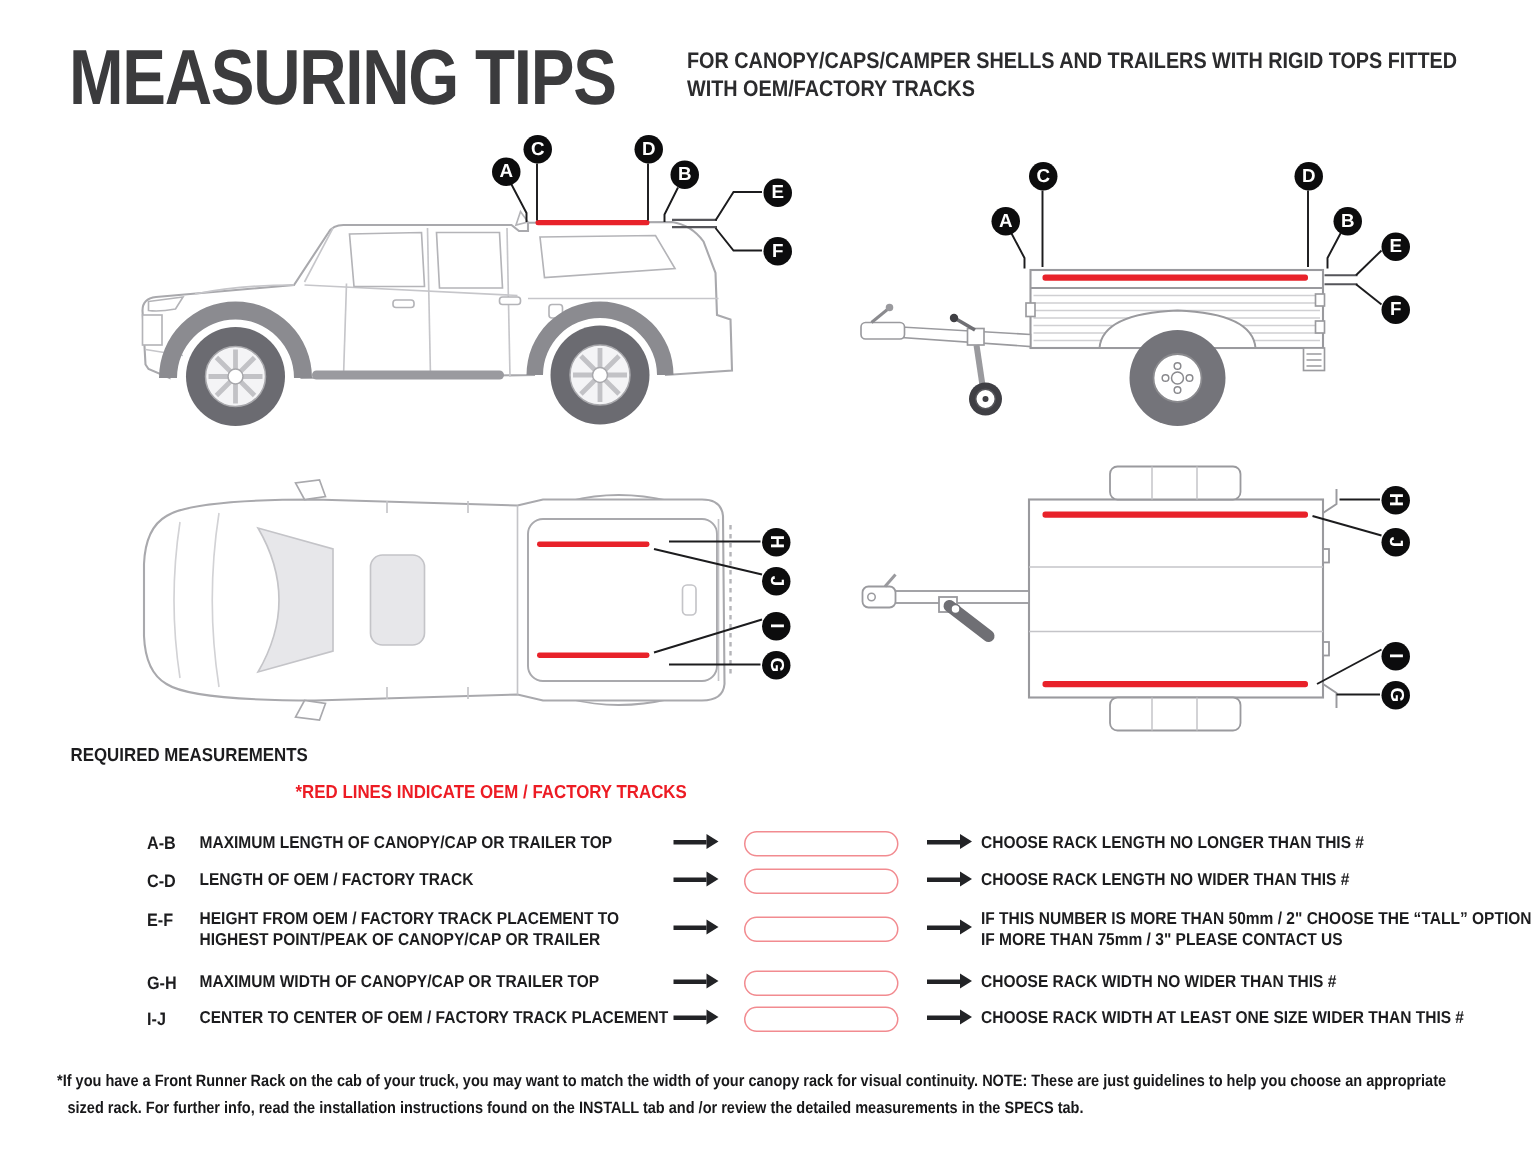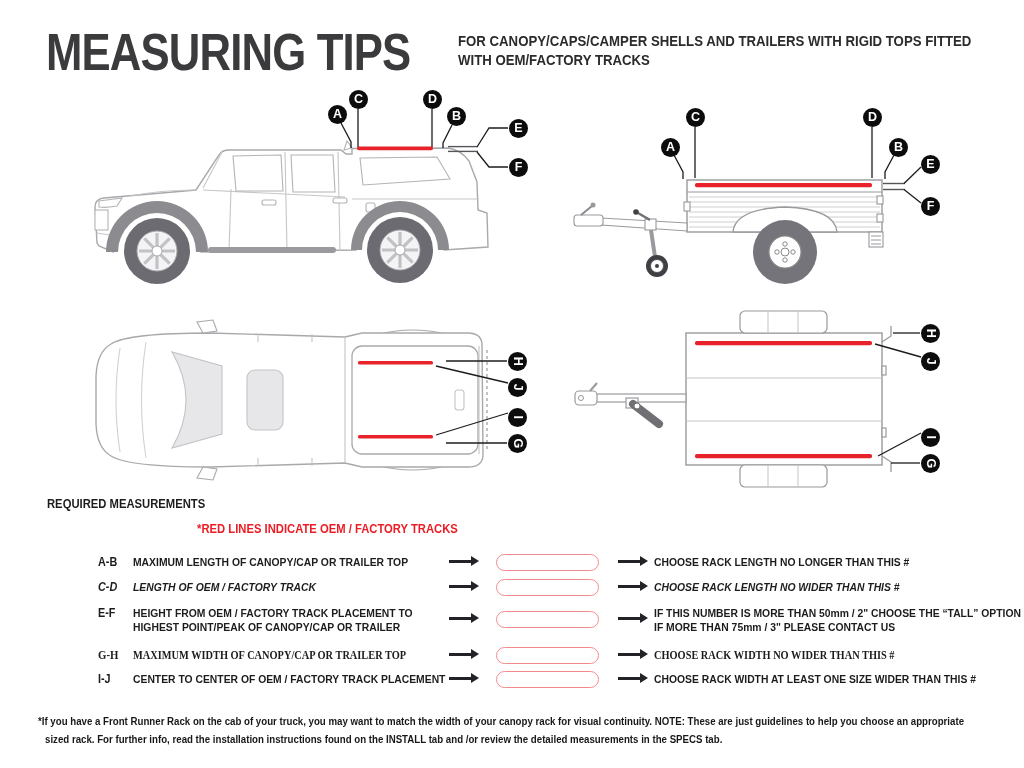--- a/index.html
+++ b/index.html
@@ -315,21 +315,21 @@
     <div>MAXIMUM  LENGTH OF CANOPY/CAP OR TRAILER TOP</div>
   </div>
   <div class="arr arr1" style="top:5px;"></div>
   <div class="oval" style="top:-1px;"></div>
   <div class="arr arr2" style="top:5px;"></div>
   <div class="mres">
     <div>CHOOSE RACK LENGTH NO LONGER THAN THIS #</div>
   </div>
 </div>
 
-<div class="mrow" style="top:580px;font-style:italic;">
+<div class="mrow" style="top:580px;">
   <div class="mid">C-D</div>
   <div class="mdesc">
     <div>LENGTH OF OEM / FACTORY TRACK</div>
   </div>
   <div class="arr arr1" style="top:5px;"></div>
   <div class="oval" style="top:-1px;"></div>
   <div class="arr arr2" style="top:5px;"></div>
   <div class="mres">
     <div>CHOOSE RACK LENGTH NO WIDER THAN THIS #</div>
   </div>
@@ -343,21 +343,21 @@
   </div>
   <div class="arr arr1" style="top:11px;"></div>
   <div class="oval" style="top:5px;"></div>
   <div class="arr arr2" style="top:11px;"></div>
   <div class="mres">
     <div>IF THIS NUMBER IS MORE THAN 50mm / 2" CHOOSE THE “TALL” OPTION</div>
     <div>IF MORE THAN 75mm / 3" PLEASE CONTACT US</div>
   </div>
 </div>
 
-<div class="mrow" style="top:648px;font-family:Liberation Serif, serif;">
+<div class="mrow" style="top:648px;">
   <div class="mid">G-H</div>
   <div class="mdesc">
     <div>MAXIMUM  WIDTH OF CANOPY/CAP OR TRAILER TOP</div>
   </div>
   <div class="arr arr1" style="top:5px;"></div>
   <div class="oval" style="top:-1px;"></div>
   <div class="arr arr2" style="top:5px;"></div>
   <div class="mres">
     <div>CHOOSE RACK WIDTH NO WIDER THAN THIS #</div>
   </div>

